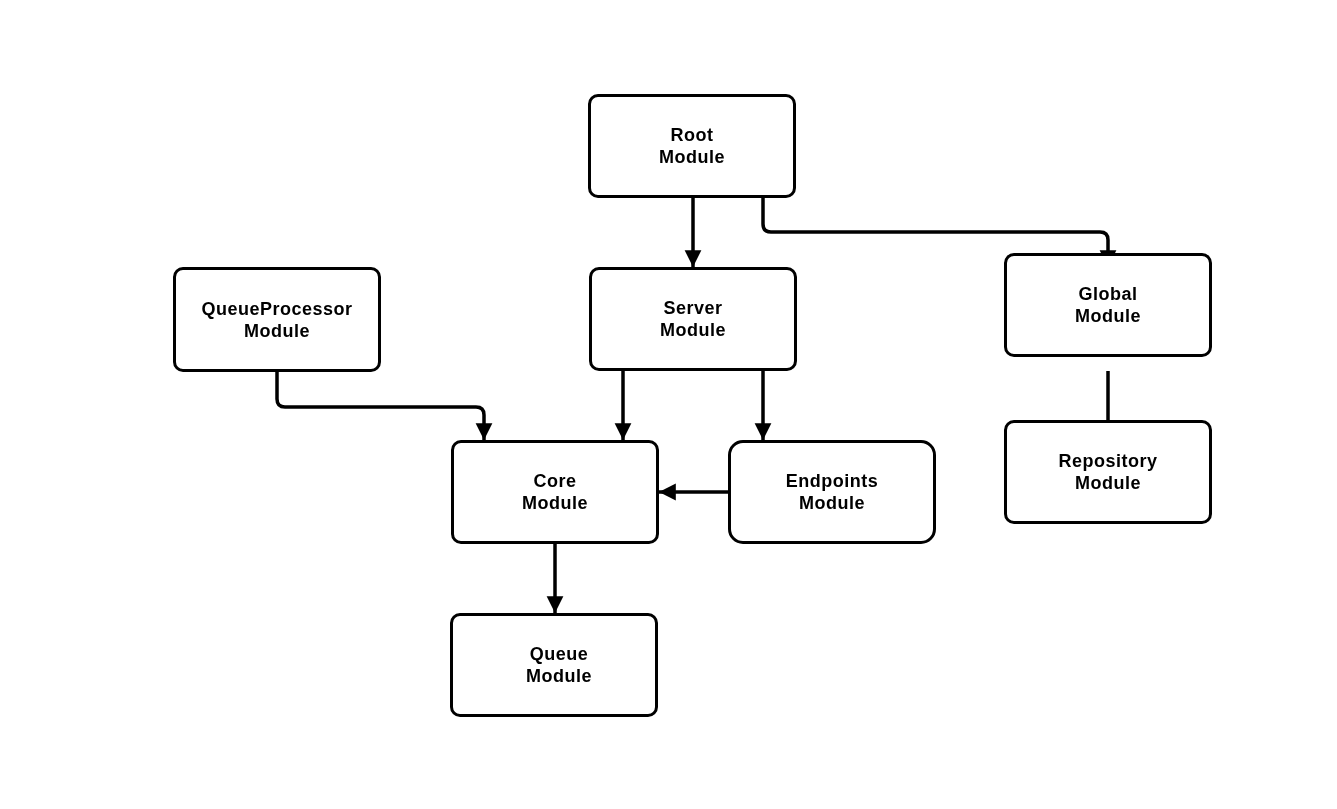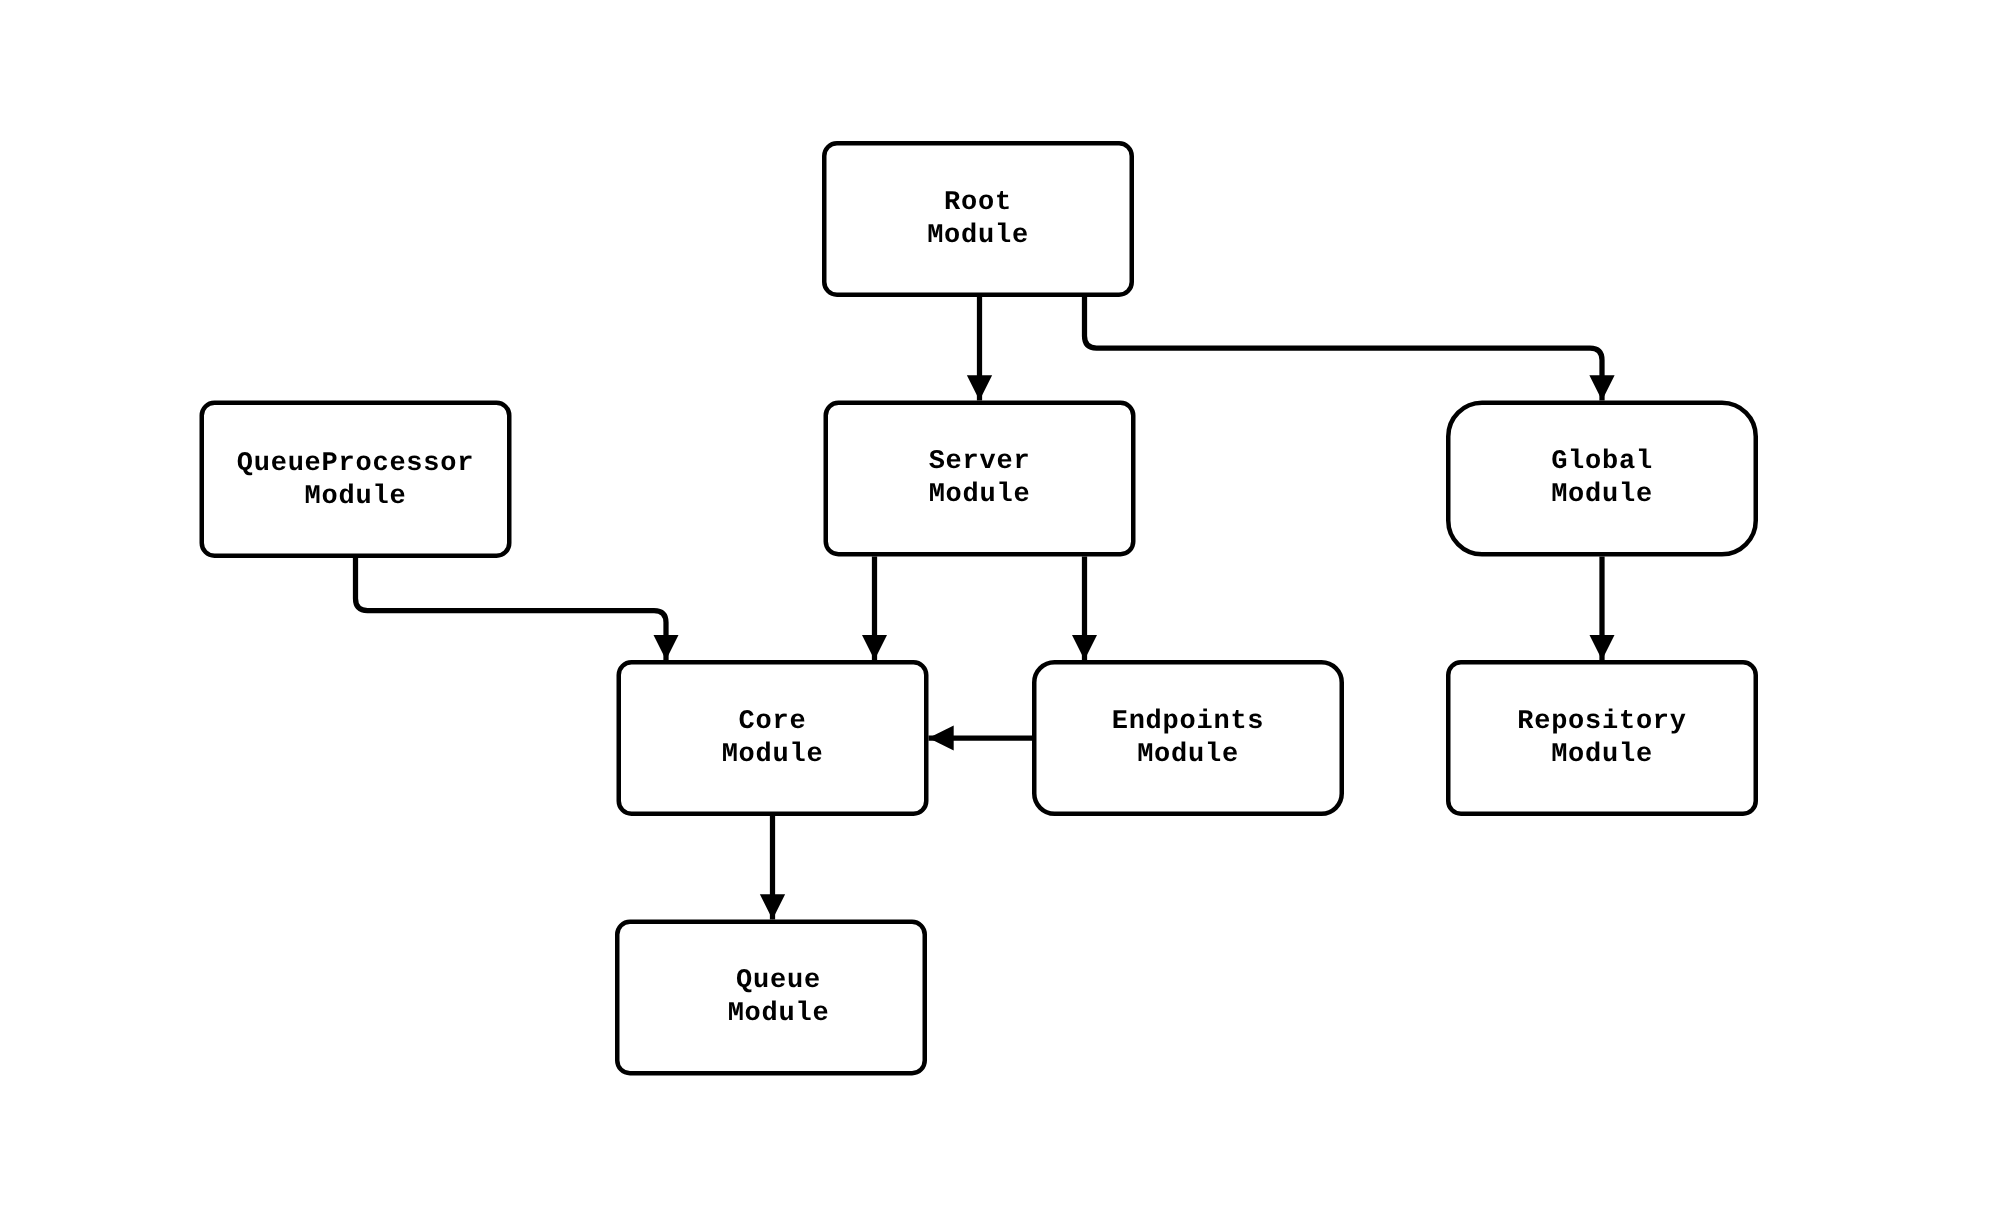--- a/index.html
+++ b/index.html
@@ -9,21 +9,22 @@
   body {
     width: 1337px;
     height: 809px;
     background: var(--bg, #ffffff);
     overflow: hidden;
   }
   .canvas {
     position: relative;
     width: 1206px;
     height: 809px;
-    font-family: Liberation Mono, monospace;
+    font-family: Liberation Sans, sans-serif;
+    margin-left: 40px;
   }
   .edges-layer {
     position: absolute;
     left: 0;
     top: 0;
     width: 1337px;
     height: 809px;
   }
   .edge {
     stroke: var(--line, #000000);
@@ -51,24 +52,24 @@
     text-align: center;
     font-weight: bold;
     font-size: 18px;
     line-height: 22px;
     letter-spacing: 0.5px;
     color: var(--text, #000000);
   }
   .node-root          { left: 548px; top: 94px;  }
   .node-queueprocessor{ left: 133px; top: 267px; height: 105px; }
   .node-server        { left: 549px; top: 267px; align-items: center; }
-  .node-global        { left: 964px; top: 267px; border-radius: 24px; }
+  .node-global        { left: 964px; top: 253px; }
   .node-core          { left: 411px; top: 440px; align-items: center; }
   .node-endpoints     { left: 688px; top: 440px; border-radius: 15px; }
-  .node-repository    { left: 964px; top: 440px; }
+  .node-repository    { left: 964px; top: 420px; }
   .node-queue         { left: 410px; top: 613px; padding-left: 10px; }
 </style>
 </head>
 <body>
 
 <div class="canvas">
 
   <svg class="edges-layer" viewBox="0 0 1337 809" xmlns="http://www.w3.org/2000/svg">
     <defs>
       <marker id="arrow" viewBox="0 0 10 10" refX="10" refY="5" markerWidth="4.8" markerHeight="8" orient="auto">

